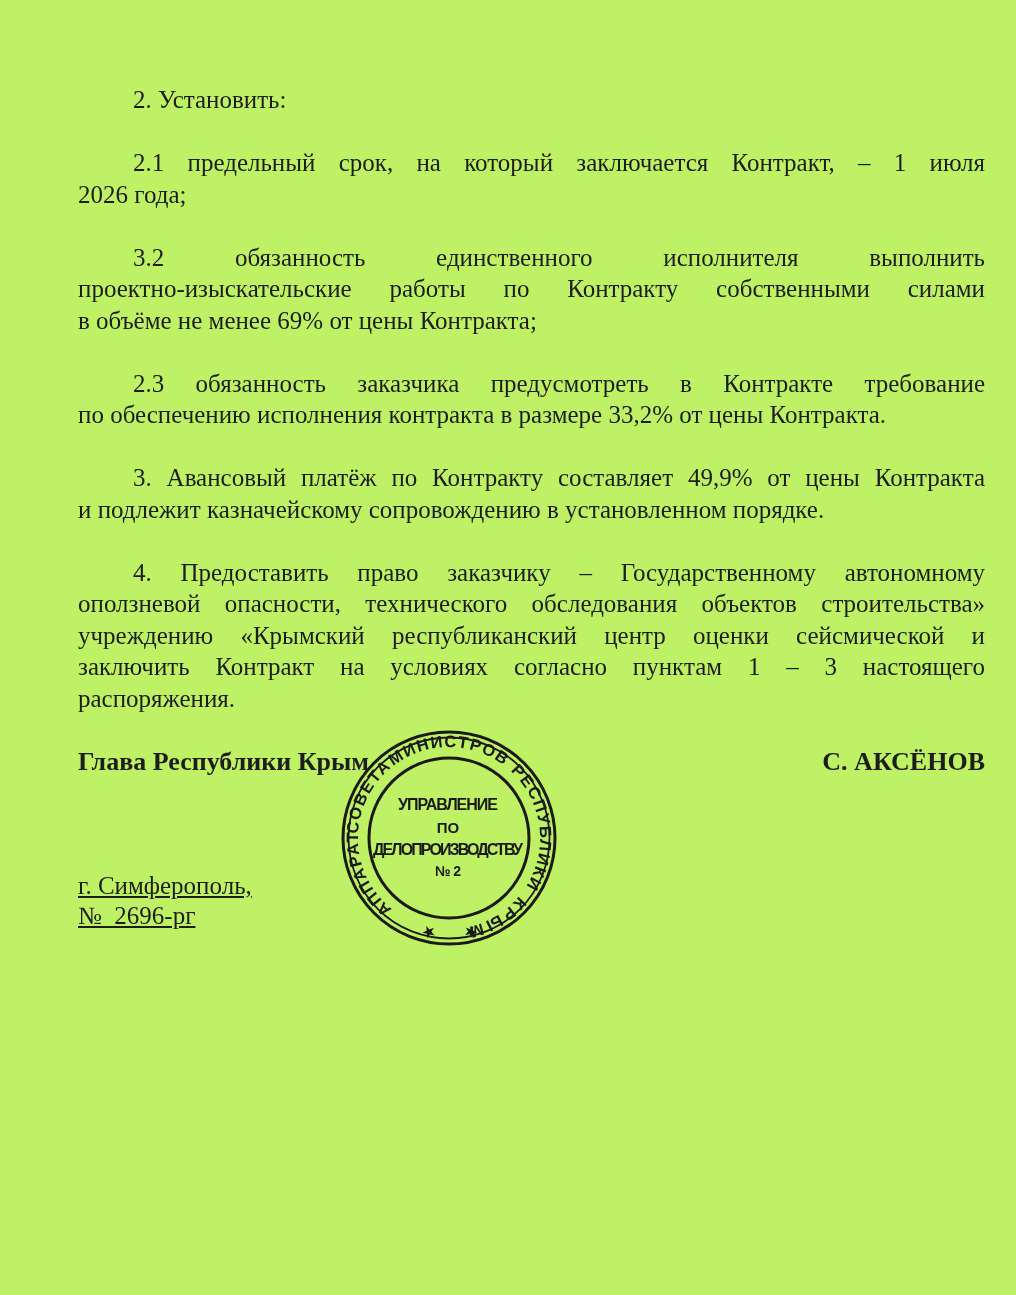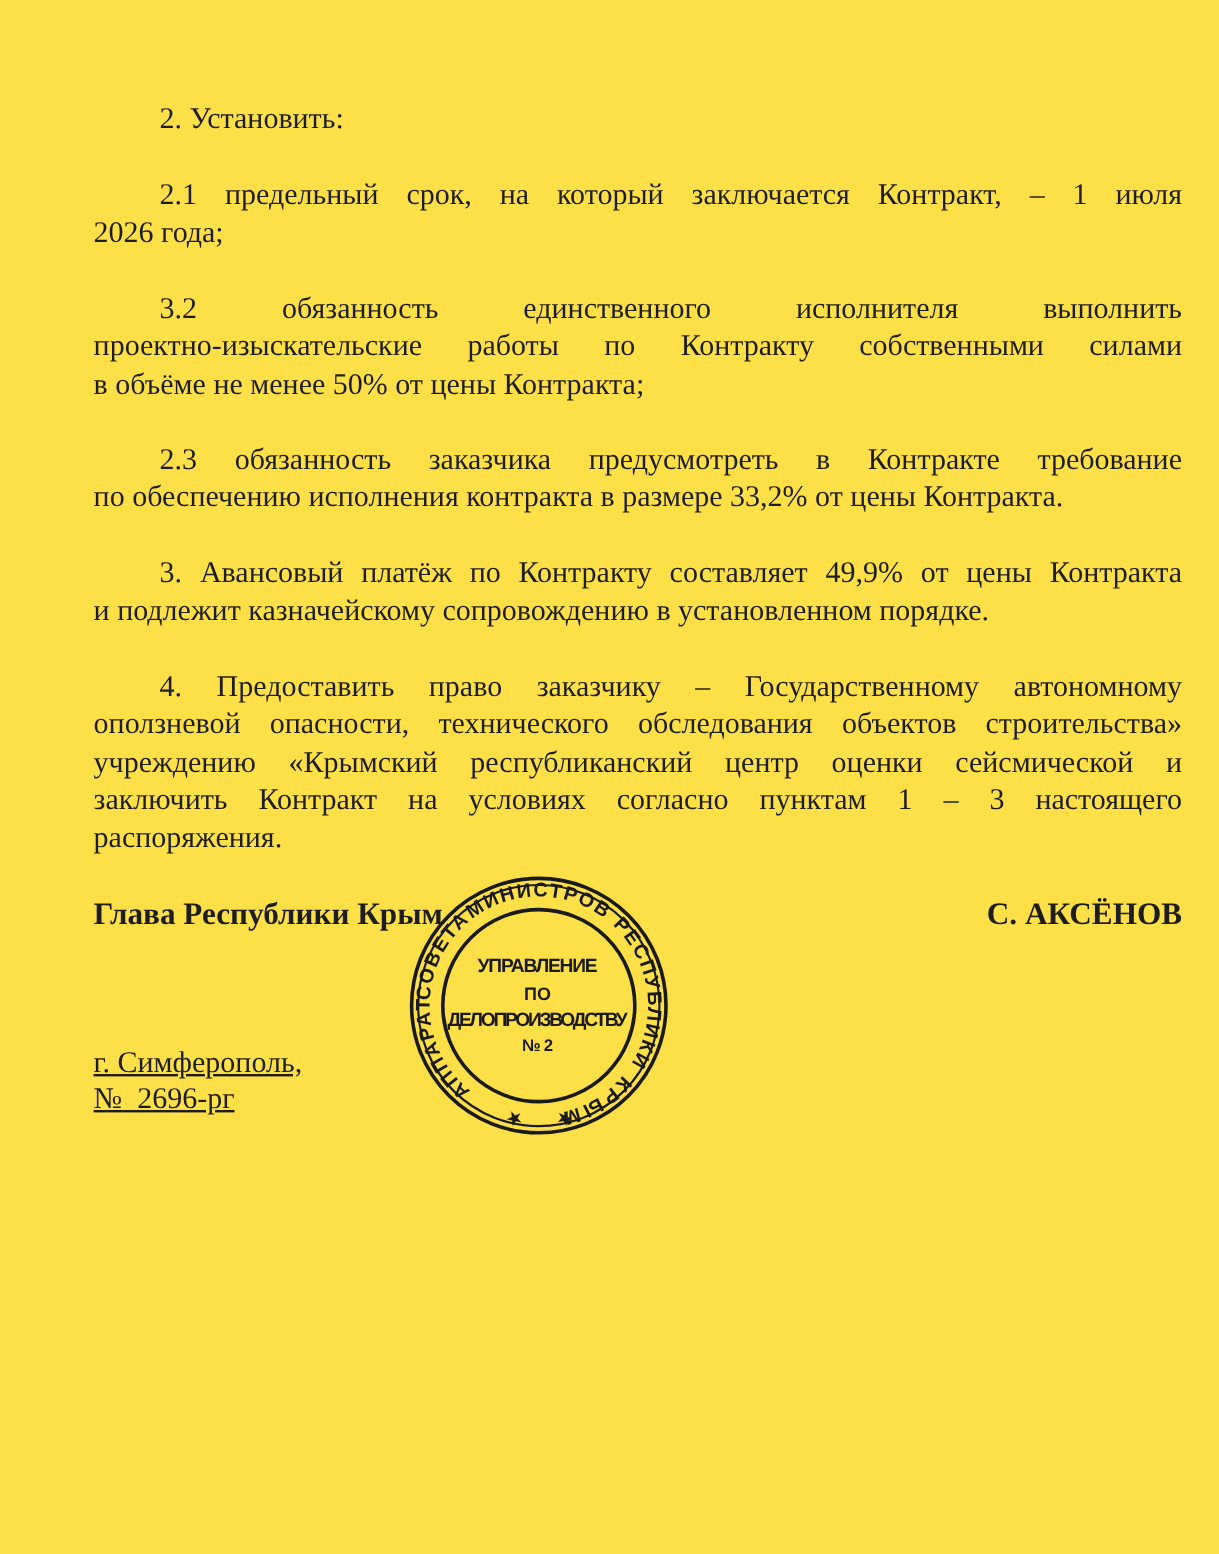--- a/index.html
+++ b/index.html
@@ -2,21 +2,21 @@
 <html><head>
 <meta charset="utf-8">
 <style>
   html, body { margin: 0; padding: 0; background: #ffffff; }
   .page {
     position: relative;
     width: 1016px;
     height: 1295px;
     box-sizing: border-box;
     padding: 84px 31px 0 78px;
-    background: #fde047;
+    background: #bef264;
     font-family: "Liberation Serif", "DejaVu Serif", serif;
     font-size: 25px;
     line-height: 31.5px;
     color: #1d1d1d;
     overflow: hidden;
   }
   .para { margin: 0 0 31.5px 0; }
   .line { text-align: left; hyphens: none; }
   .line.fill { text-align: justify; text-align-last: justify; }
   .line.first { text-indent: 55px; }
@@ -58,21 +58,21 @@
       <div class="para">
         <div class="line first">2. Установить:</div>
       </div>
       <div class="para">
         <div class="line first fill">2.1 предельный срок, на который заключается Контракт, – 1 июля</div>
         <div class="line">2026 года;</div>
       </div>
       <div class="para">
         <div class="line first fill">3.2 обязанность единственного исполнителя выполнить</div>
         <div class="line fill">проектно-изыскательские работы по Контракту собственными силами</div>
-        <div class="line">в объёме не менее 50% от цены Контракта;</div>
+        <div class="line">в объёме не менее 69% от цены Контракта;</div>
       </div>
       <div class="para">
         <div class="line first fill">2.3 обязанность заказчика предусмотреть в Контракте требование</div>
         <div class="line">по обеспечению исполнения контракта в размере 33,2% от цены Контракта.</div>
       </div>
       <div class="para">
         <div class="line first fill">3. Авансовый платёж по Контракту составляет 49,9% от цены Контракта</div>
         <div class="line">и подлежит казначейскому сопровождению в установленном порядке.</div>
       </div>
       <div class="para">

